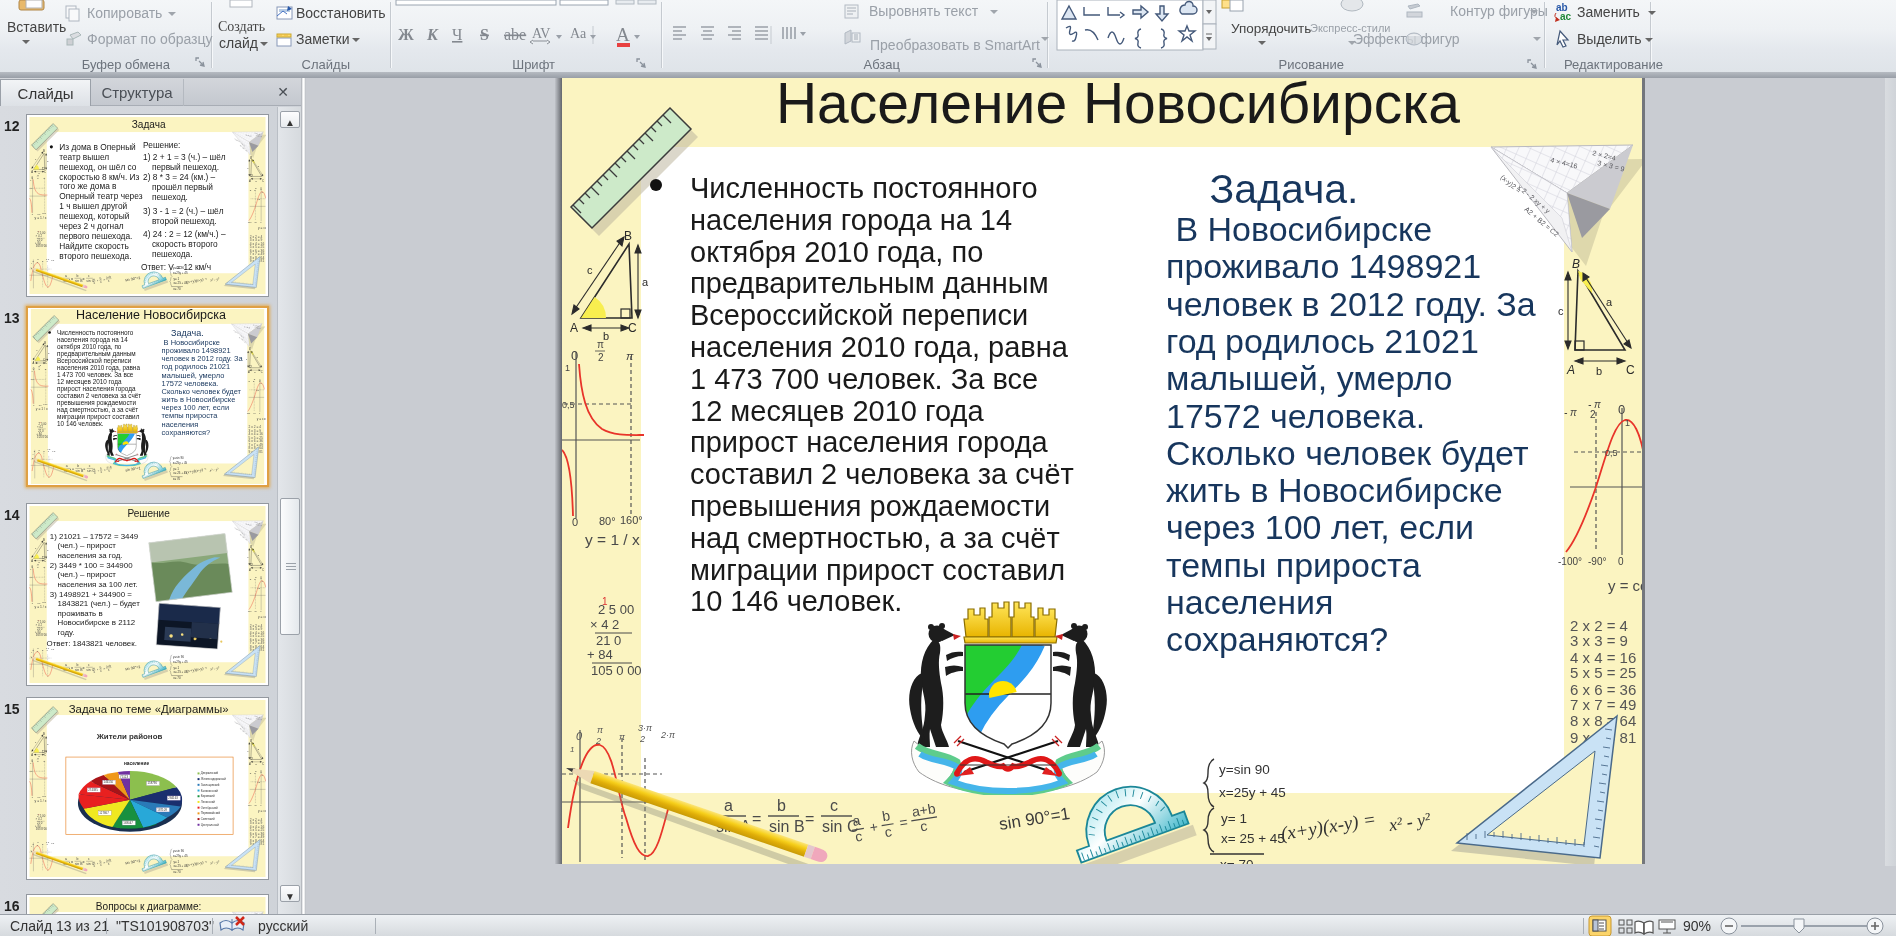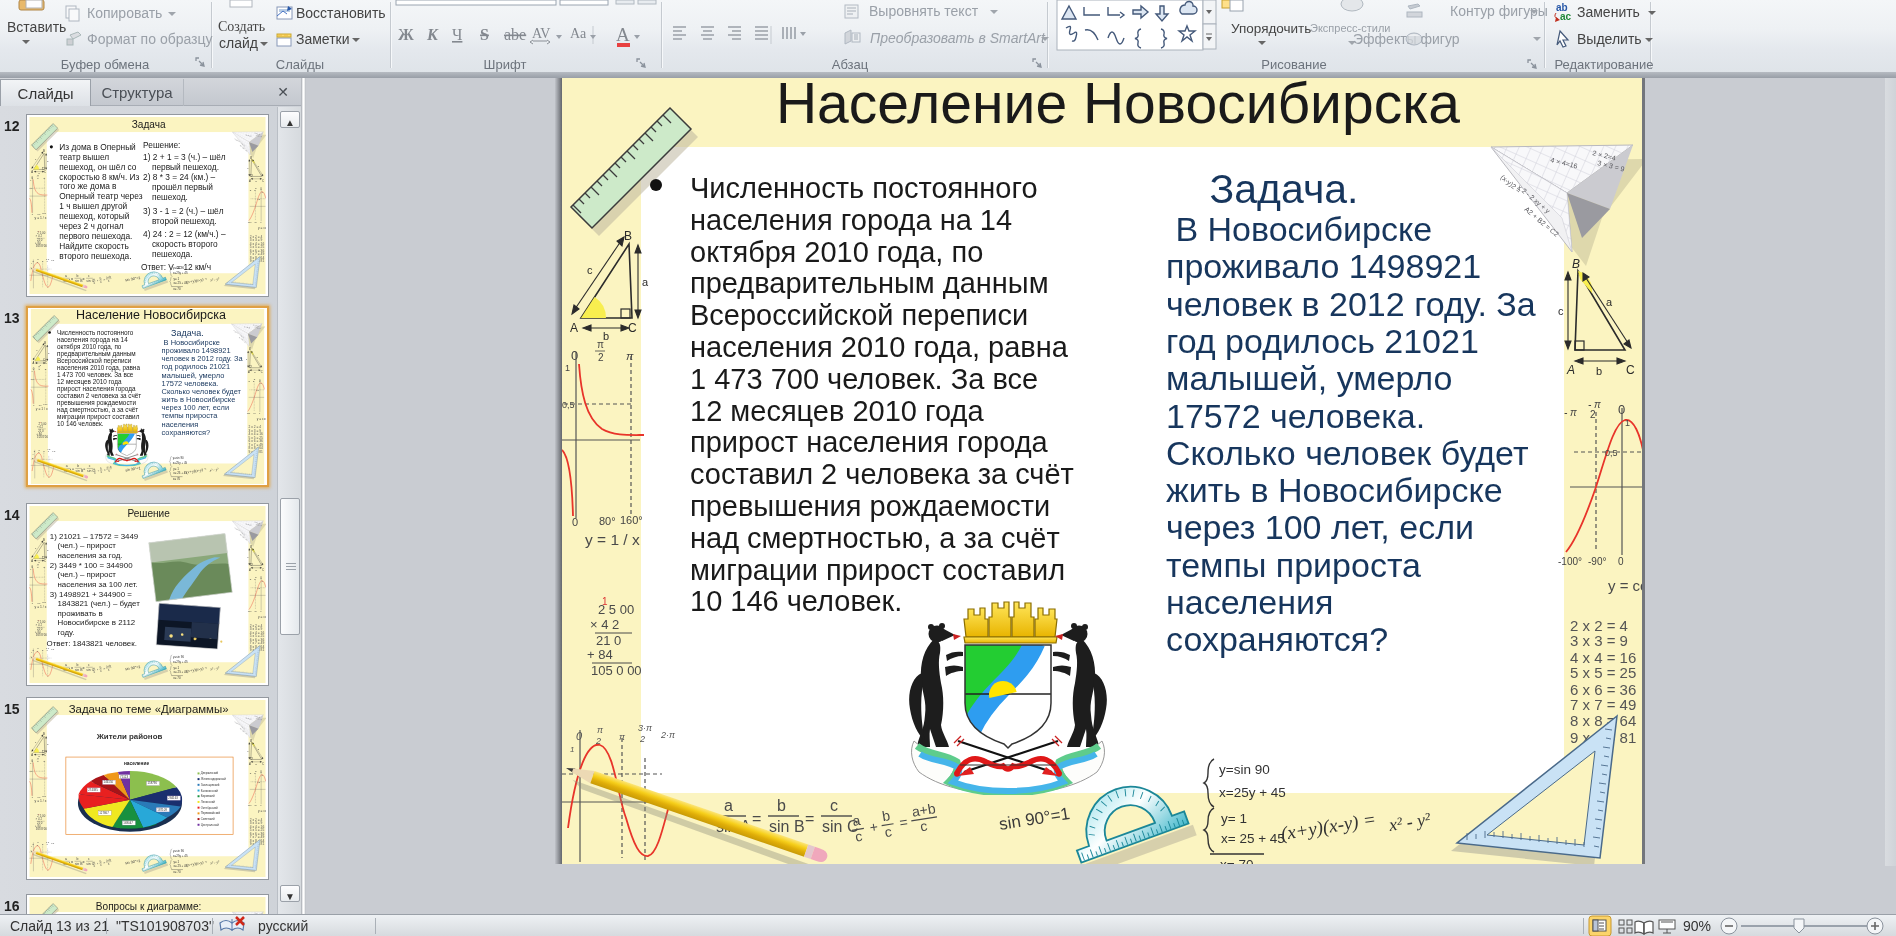--- a/index.html
+++ b/index.html
@@ -6,21 +6,21 @@
 * { margin:0; padding:0; box-sizing:border-box; }
 html,body { width:1896px; height:936px; overflow:hidden; font-family:"Liberation Sans", sans-serif; }
 #app { position:relative; width:1896px; height:936px; background:#c9ccd2; overflow:hidden; }
 
 
 #ribbon { position:absolute; left:0; top:0; width:1896px; height:72px;
   background:linear-gradient(#f4f6f8 0%, #eef1f4 40%, #e4e8ed 70%, #dfe4e9 100%); }
 #ribbonedge { position:absolute; left:0; top:72px; width:1896px; height:6px;
   background:linear-gradient(#b6bbc2, #989ea7); }
 .gsep { position:absolute; top:2px; height:66px; width:1px; background:#c5cad0; box-shadow:1px 0 0 #f6f8fa; }
-.glabel { position:absolute; top:57px; font-size:13px; color:#6c737c; text-align:center; }
+.glabel { position:absolute; top:57px; font-size:13px; color:#6c737c; text-align:right; }
 .rtext { position:absolute; font-size:14px; color:#444; white-space:nowrap; }
 .rgray { color:#9aa0a8; }
 .darr { position:absolute; width:0; height:0; border-left:4px solid transparent; border-right:4px solid transparent; border-top:4px solid #666; }
 .darrg { border-top-color:#a0a5ac; }
 
 
 #sidebar { position:absolute; left:0; top:78px; width:306px; height:836px;
   background:linear-gradient(90deg,#d8dbe0,#ced2d8); }
 #tabstrip { position:absolute; left:0; top:0; width:301px; height:28px; background:linear-gradient(#d3d6db,#c4c8cf); border-bottom:1px solid #a8adb5;}
 .tab { position:absolute; top:1px; height:27px; font-size:15px; text-align:center; padding-top:5px; }
@@ -652,21 +652,21 @@
 
     <div class="rtext" style="left:218px;top:19px;font-family:Liberation Serif, serif;">Создать</div>
     <div class="rtext" style="left:219px;top:35px;">слайд</div>
     <div class="darr" style="left:260px;top:42px;"></div>
     <div class="rtext" style="left:296px;top:5px;">Восстановить</div>
     <div class="rtext" style="left:296px;top:31px;">Заметки</div>
     <div class="darr" style="left:352px;top:38px;"></div>
 
     <div class="rtext rgray" style="left:869px;top:3px;">Выровнять текст</div>
     <div class="darr darrg" style="left:990px;top:10px;"></div>
-    <div class="rtext rgray" style="left:870px;top:30px;font-style:italic;">Преобразовать в SmartArt</div>
+    <div class="rtext rgray" style="left:870px;top:37px;">Преобразовать в SmartArt</div>
     <div class="darr darrg" style="left:1041px;top:37px;"></div>
 
     <div class="rtext" style="left:1231px;top:21px;font-size:13.5px;">Упорядочить</div>
     <div class="darr" style="left:1258px;top:41px;"></div>
     <div class="rtext rgray" style="left:1310px;top:22px;font-size:11px;">Экспресс-стили</div>
     <div class="darr darrg" style="left:1348px;top:41px;"></div>
     <div class="rtext rgray" style="left:1429px;top:3px;margin-left:21px;">Контур фигуры</div>
     <div class="darr darrg" style="left:1530px;top:10px;"></div>
     <div class="rtext rgray" style="left:1353px;top:31px;text-align:right;">Эффекты фигур</div>
     <div class="darr darrg" style="left:1533px;top:37px;"></div>

